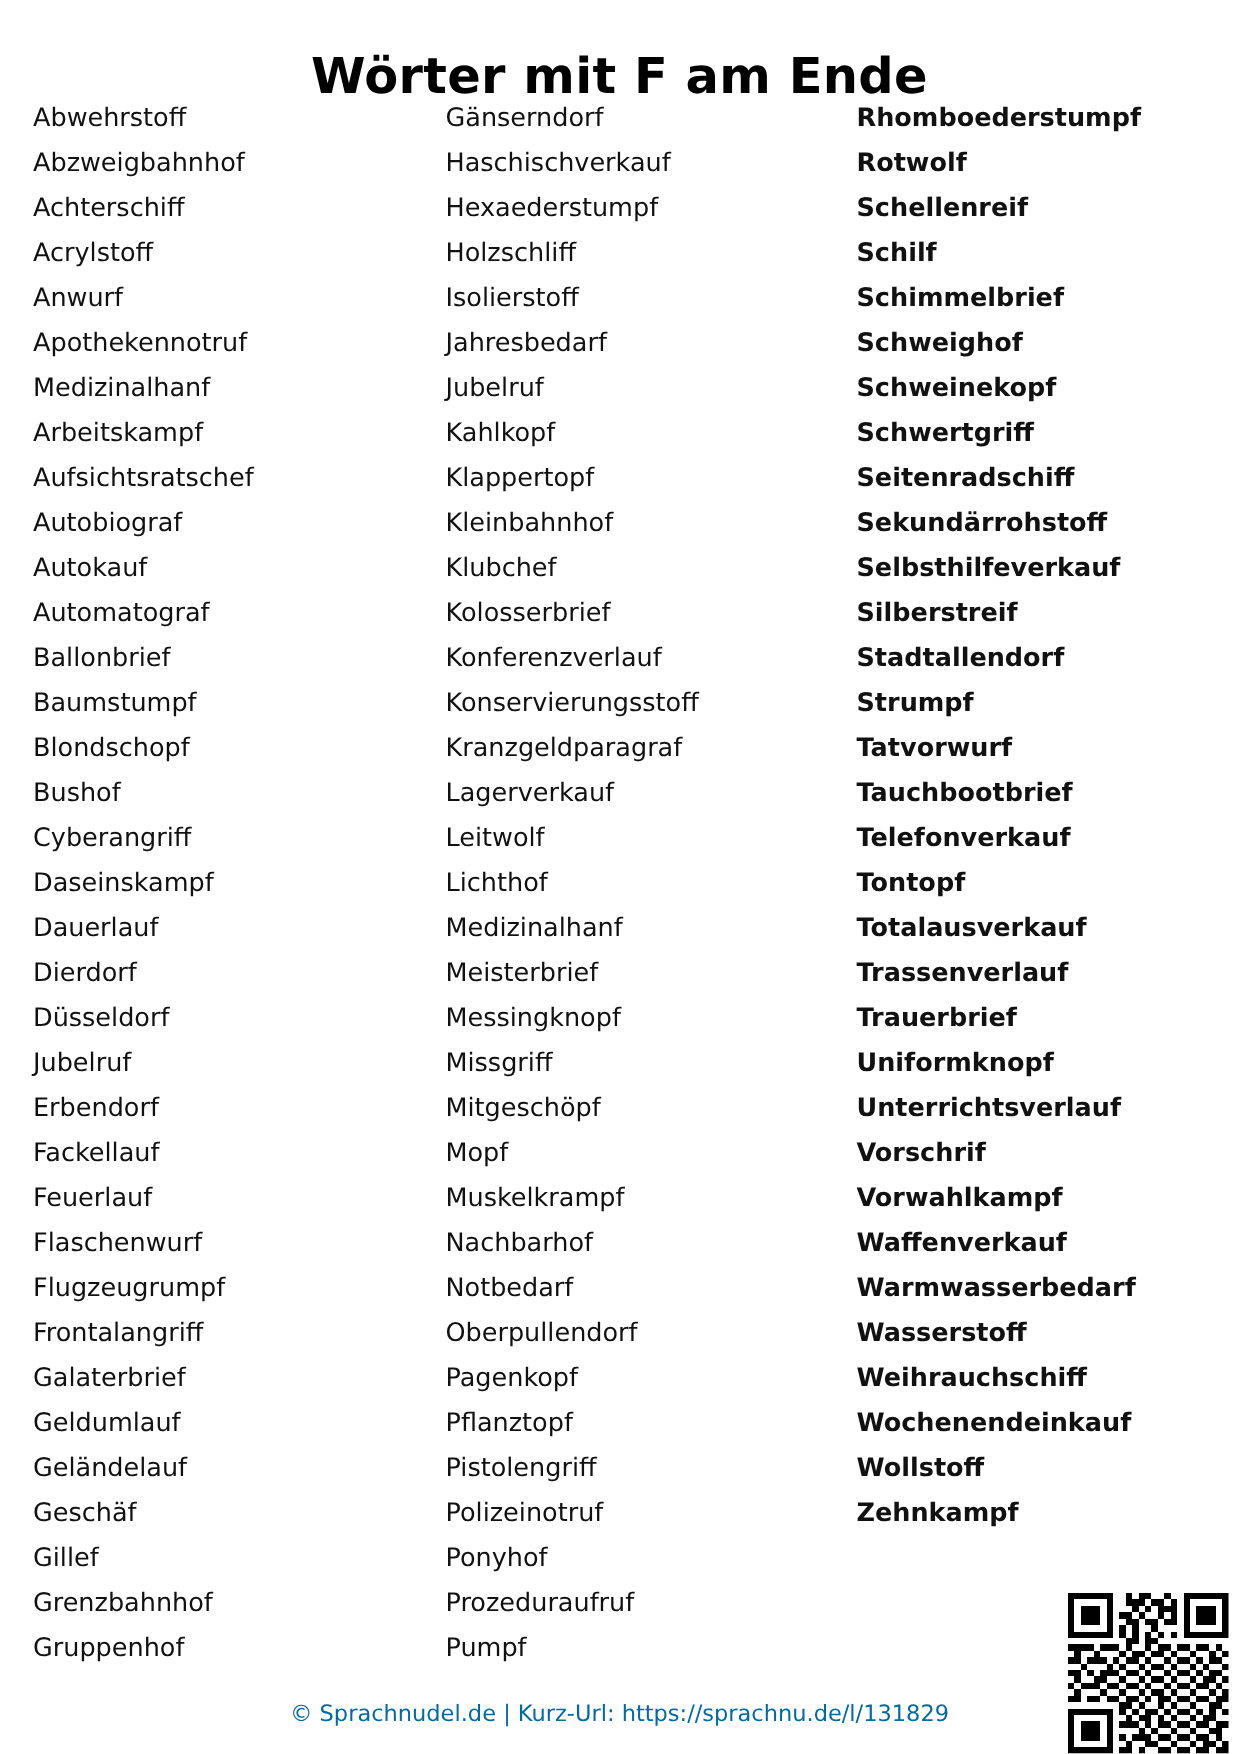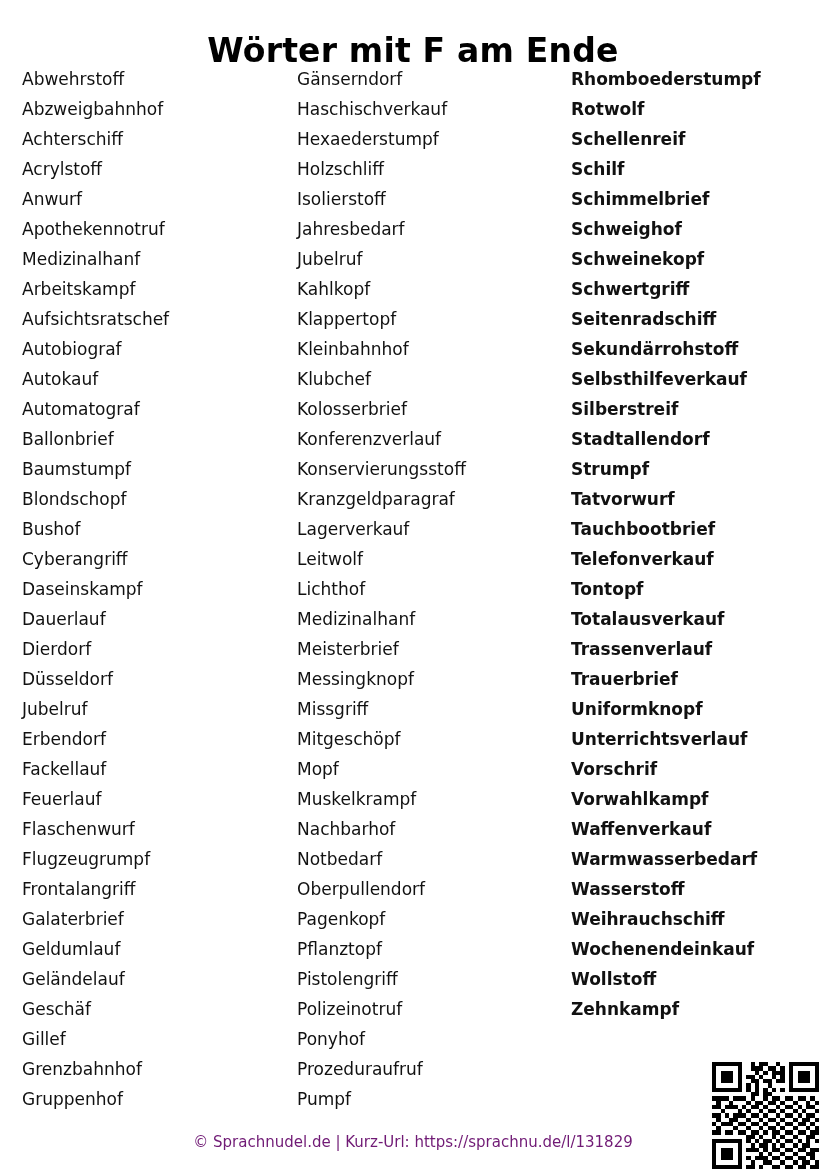--- a/index.html
+++ b/index.html
@@ -61,21 +61,21 @@
 
   
   #footer-credit {
     position: absolute;
     left: 0;
     top: 1132px;
     width: 826px;
     text-align: center;
     font-size: 15px;
     line-height: 20px;
-    color: #701a75;
+    color: #0369a1;
     white-space: nowrap;
   }
 
   
   #qr-code {
     position: absolute;
     left: 712px;
     top: 1062px;
     width: 107px;
     height: 107px;

